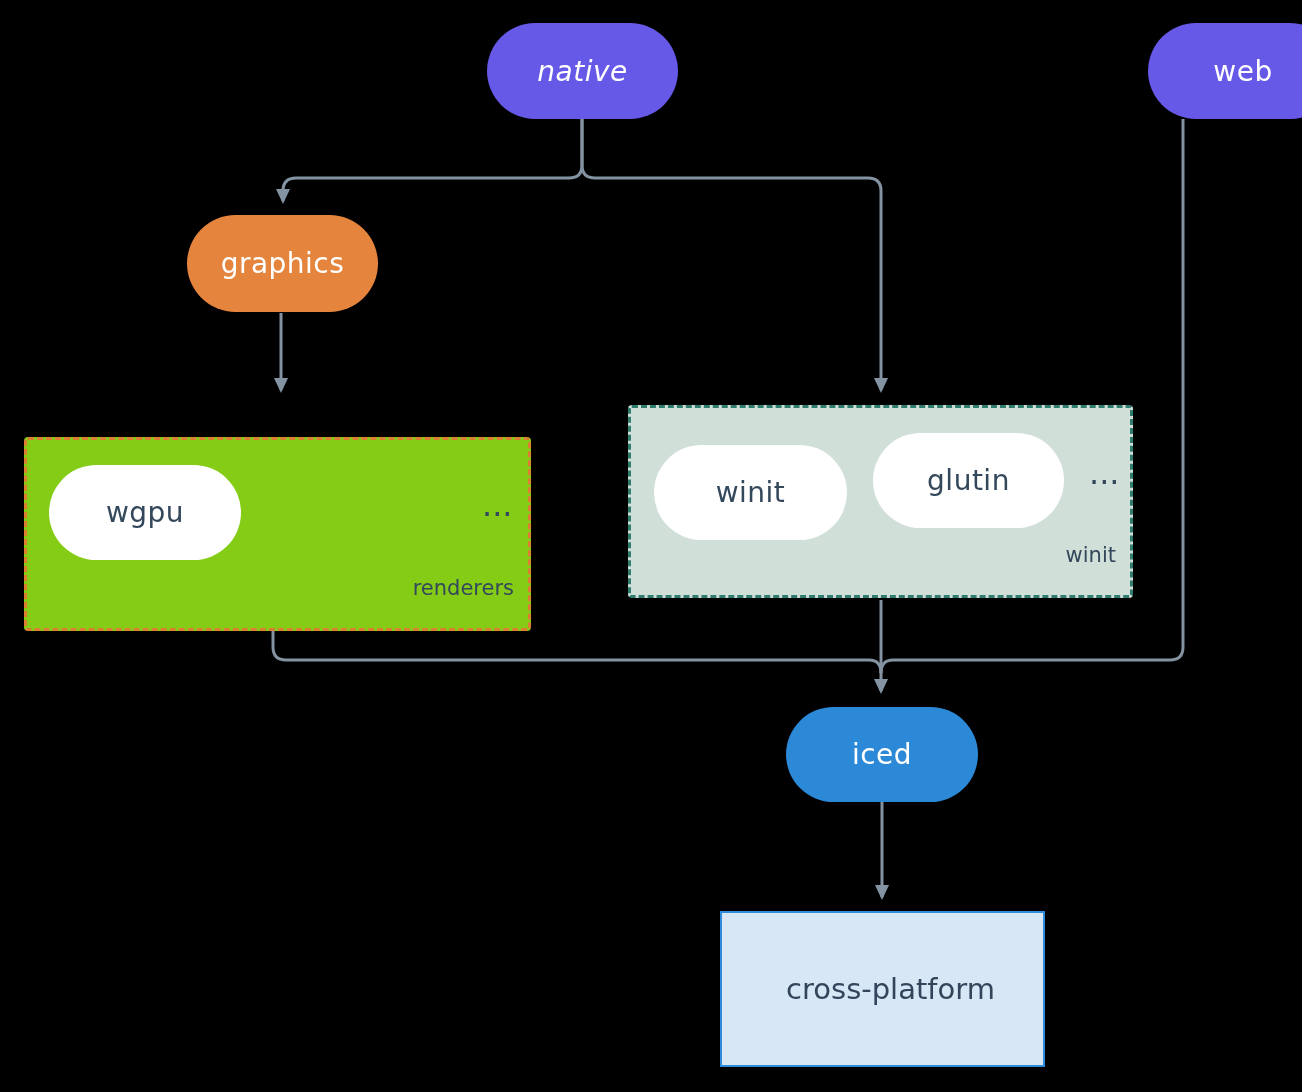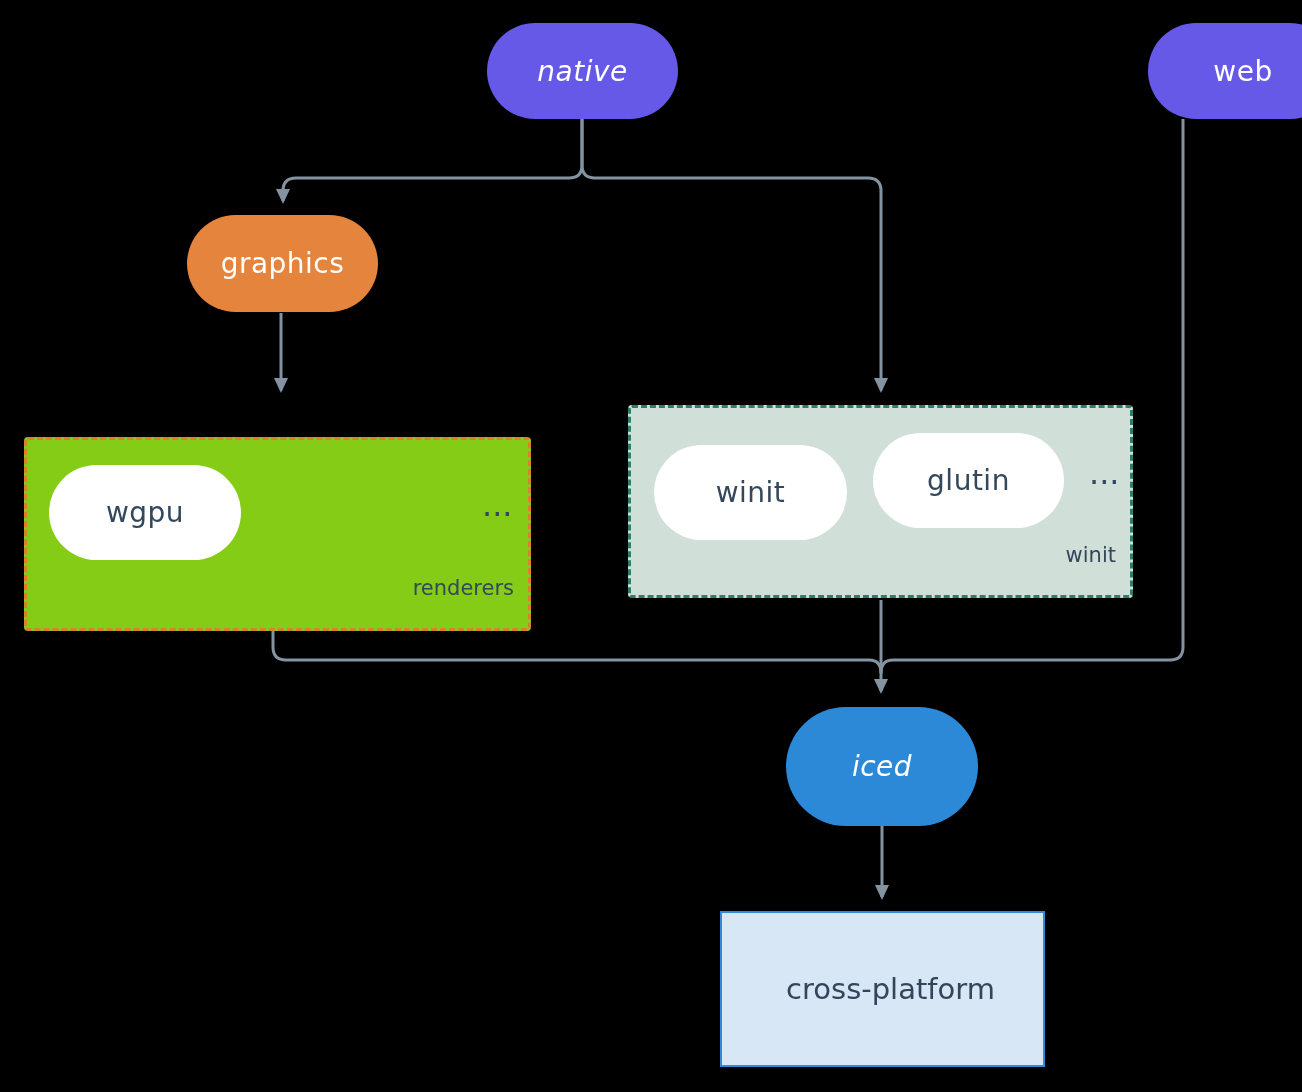--- a/index.html
+++ b/index.html
@@ -27,21 +27,21 @@
     letter-spacing: 0.5px;
   }
   .pill-purple { background: #6659E7; color: #ffffff; }
   .pill-orange { background: #E5843C; color: #ffffff; }
   .pill-blue   { background: #2B89D8; color: #ffffff; }
   .pill-white  { background: #ffffff; color: #34485C; }
 
   #node-native   { left: 487px; top: 23px;  width: 191px; height: 96px; font-style: italic; }
   #node-web      { left: 1148px; top: 23px; width: 190px; height: 96px; }
   #node-graphics { left: 187px; top: 215px; width: 191px; height: 97px; }
-  #node-iced     { left: 786px; top: 707px; width: 192px; height: 119px; font-style: italic; }
+  #node-iced     { left: 786px; top: 707px; width: 192px; height: 95px; }
 
   .group {
     position: absolute;
     border: 3px dashed;
     border-radius: 4px;
   }
   #group-renderers {
     left: 24px; top: 405px; width: 507px; height: 194px;
     background: #84cc16; border-color: #DD7F33; margin-top: 32px;
   }

